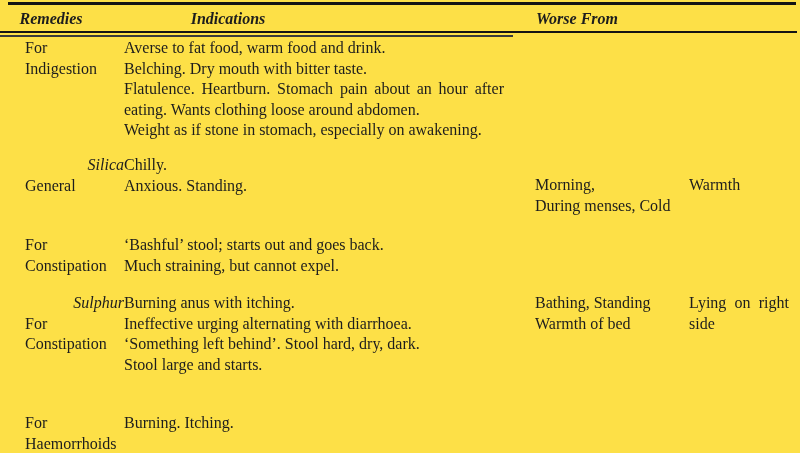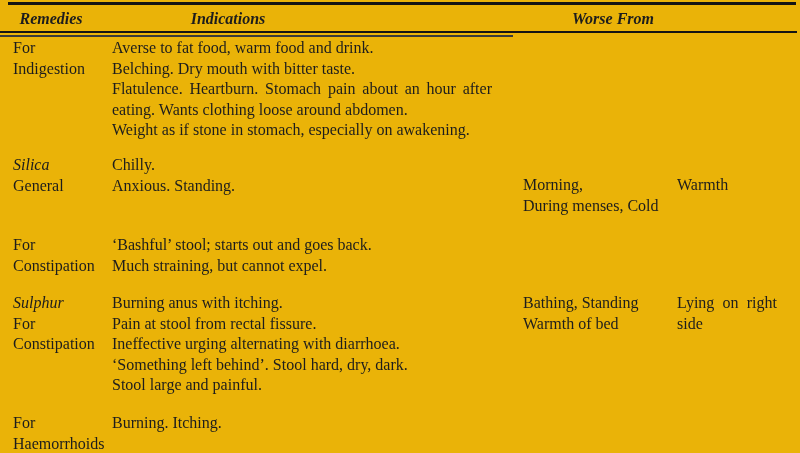--- a/index.html
+++ b/index.html
@@ -1,20 +1,20 @@
 <!DOCTYPE html>
 <html><head>
 <meta charset="utf-8">
 <style>
   html, body { margin: 0; padding: 0; background: #ffffff; }
   .page {
     position: relative;
     width: 800px;
     height: 453px;
-    background: #eab308;
+    background: #fde047;
     overflow: hidden;
     font-family: "Liberation Serif", "DejaVu Serif", serif;
     font-size: 16px;
     line-height: 20.5px;
     color: #1d1d1d;
   }
   .rule { position: absolute; background: #141414; }
   .rule-top      { left: 8px;  width: 788px; top: 2px;  height: 3px; }
   .rule-header   { left: 0;    width: 797px; top: 31px; height: 2px; }
   .rule-artifact { left: 0;    width: 513px; top: 35px; height: 1.5px; background: #3a3a3a; }
@@ -22,43 +22,43 @@
   .th {
     position: absolute;
     top: 9px;
     font-weight: bold;
     font-style: italic;
     white-space: nowrap;
     transform: translateX(-50%);
   }
   .th-remedies    { left: 51px;  }
   .th-indications { left: 228px; }
-  .th-worse       { left: 613px; }
+  .th-worse       { left: 577px; }
   .th-better      { left: 731px; }
 
   .row {
     position: absolute;
-    left: 13px;
+    left: 25px;
     width: 764px;
     display: grid;
     grid-template-columns: 99px 411px 154px 100px;
     align-items: start;
   }
   #row-1 { top: 38px;  }
   #row-2 { top: 155px; }
   #row-3 { top: 235px; }
   #row-4 { top: 293px; }
   #row-5 { top: 413px; }
   
   #row-2 .cell-worse, #row-2 .cell-better { padding-top: 20px; }
 
   .cell { min-height: 20px; }
   .cell-ind .para { max-width: 380px; text-align: justify; }
   .cell-better .para { text-align: justify; }
-  .line.italic { font-style: italic; }
+  .line.italic { font-style: italic; text-align: right; }
 </style>
 </head>
 <body>
 
 <div class="page">
   <div class="rule rule-top"></div>
 
   <div class="th th-remedies">Remedies</div>
   <div class="th th-indications">Indications</div>
   <div class="th th-worse">Worse From</div>
@@ -111,24 +111,23 @@
         <div class="cell cell-better"></div>
       </div>
       <div class="row" id="row-4">
         <div class="cell cell-remedy">
           <div class="line italic">Sulphur</div>
           <div class="line">For</div>
           <div class="line">Constipation</div>
         </div>
         <div class="cell cell-ind">
           <div class="para">Burning anus with itching.</div>
-          <div class="para">Pain at stool from rectal fissure.</div>
           <div class="para">Ineffective urging alternating with diarrhoea.</div>
           <div class="para">‘Something left behind’. Stool hard, dry, dark.</div>
-          <div class="para">Stool large and painful.</div>
+          <div class="para">Stool large and starts.</div>
         </div>
         <div class="cell cell-worse">
           <div class="para">Bathing, Standing</div>
           <div class="para">Warmth of bed</div>
         </div>
         <div class="cell cell-better">
           <div class="para">Lying on right side</div>
         </div>
       </div>
       <div class="row" id="row-5">

